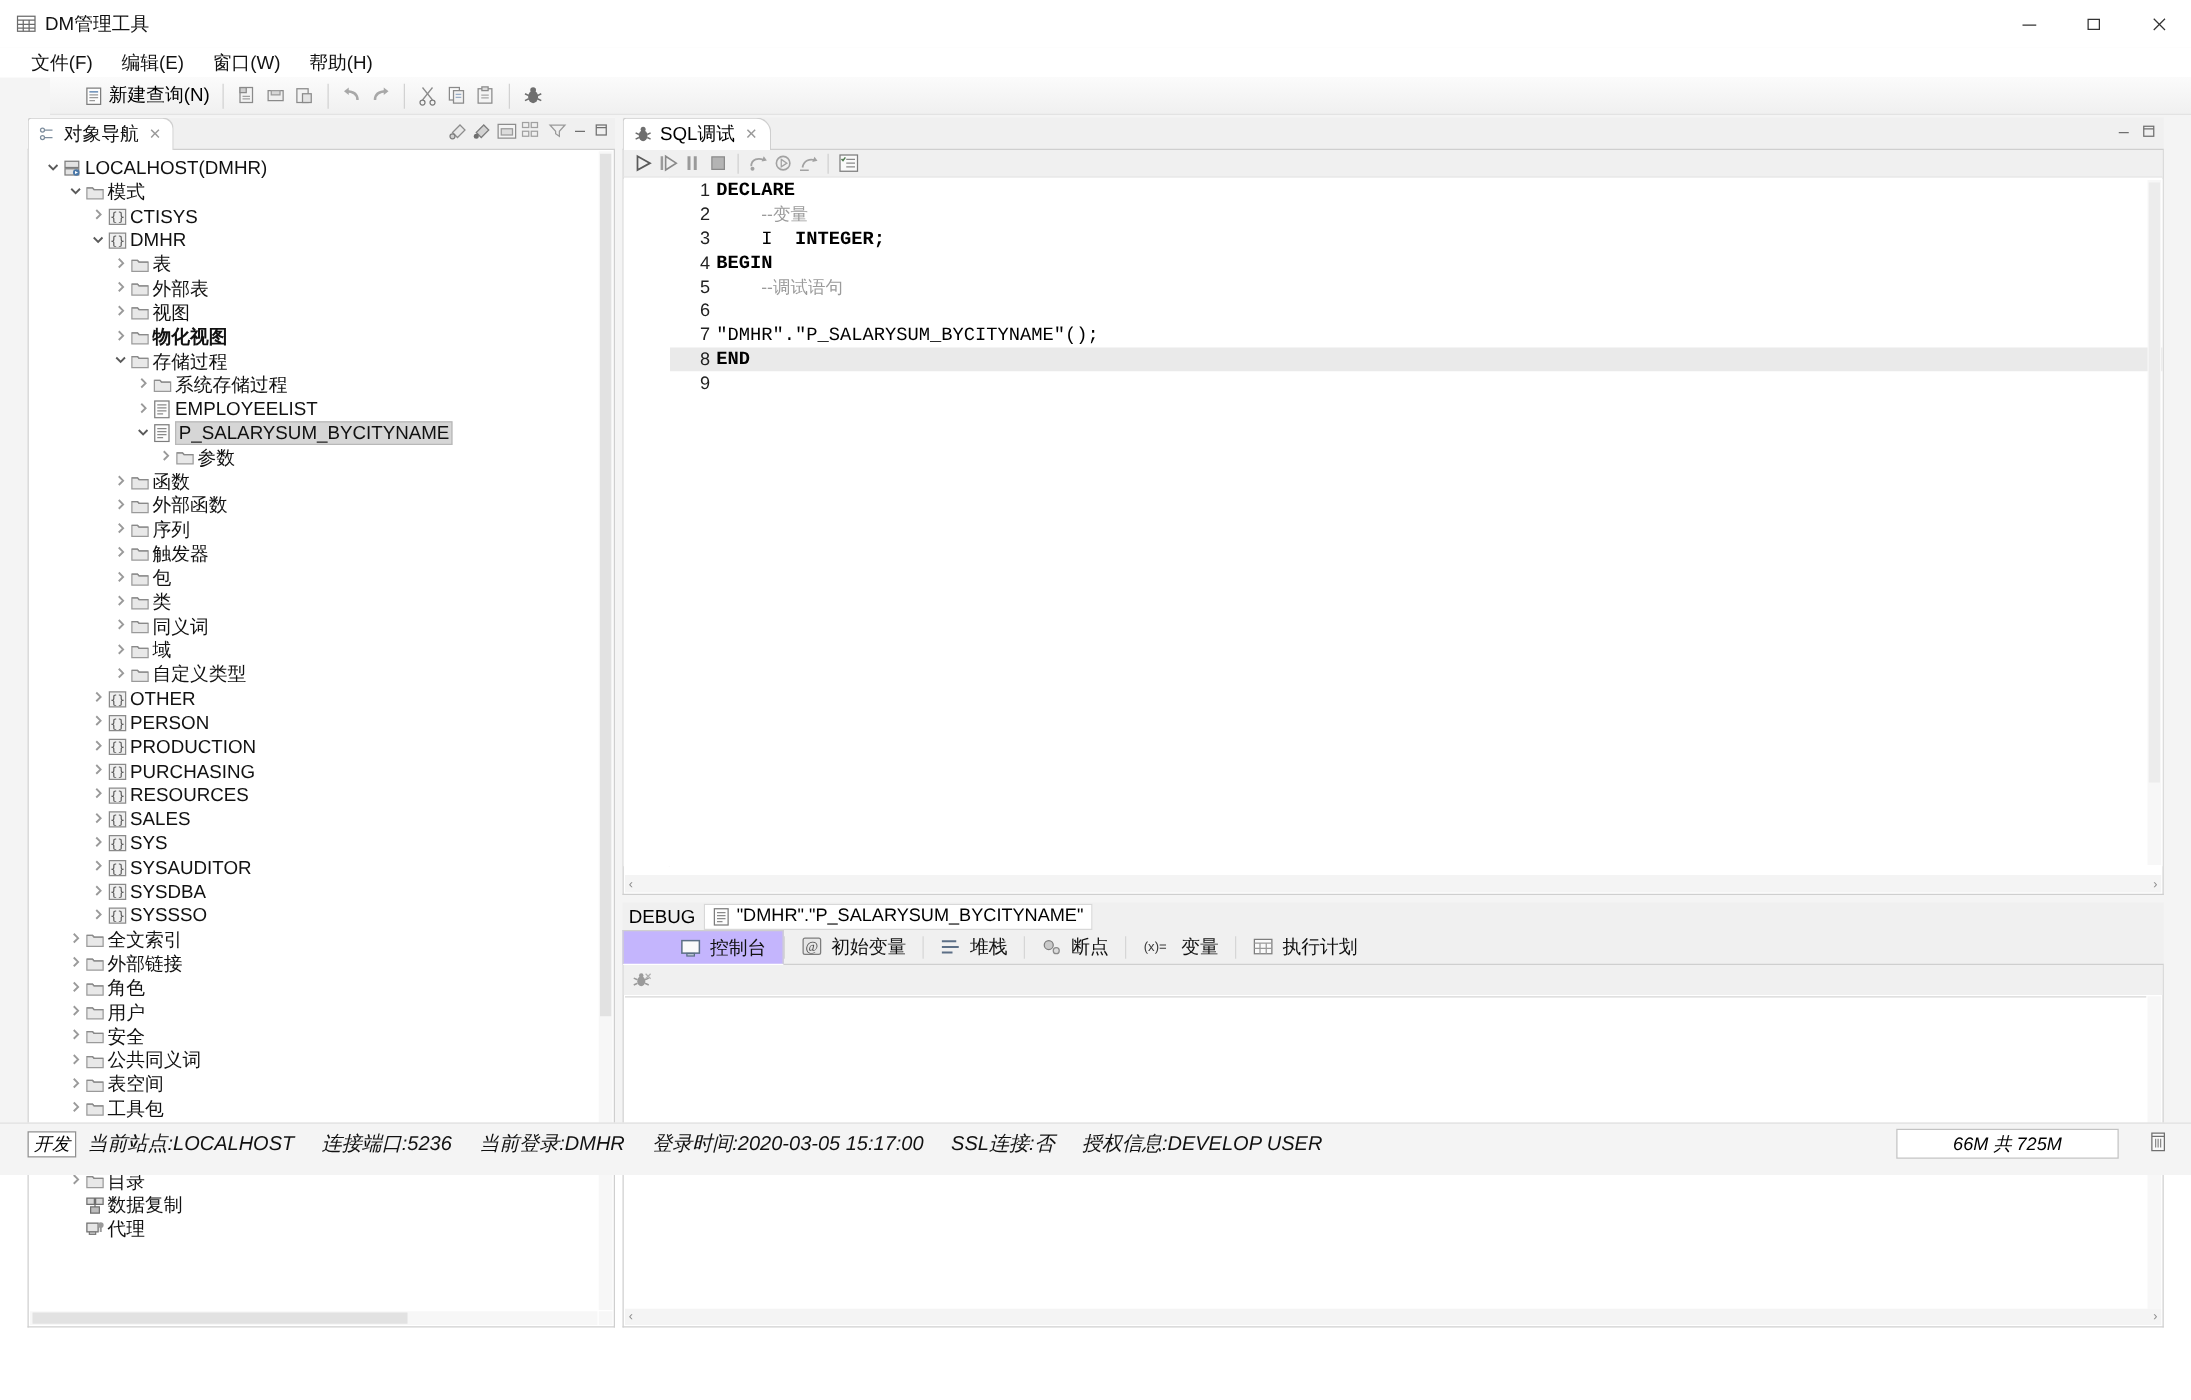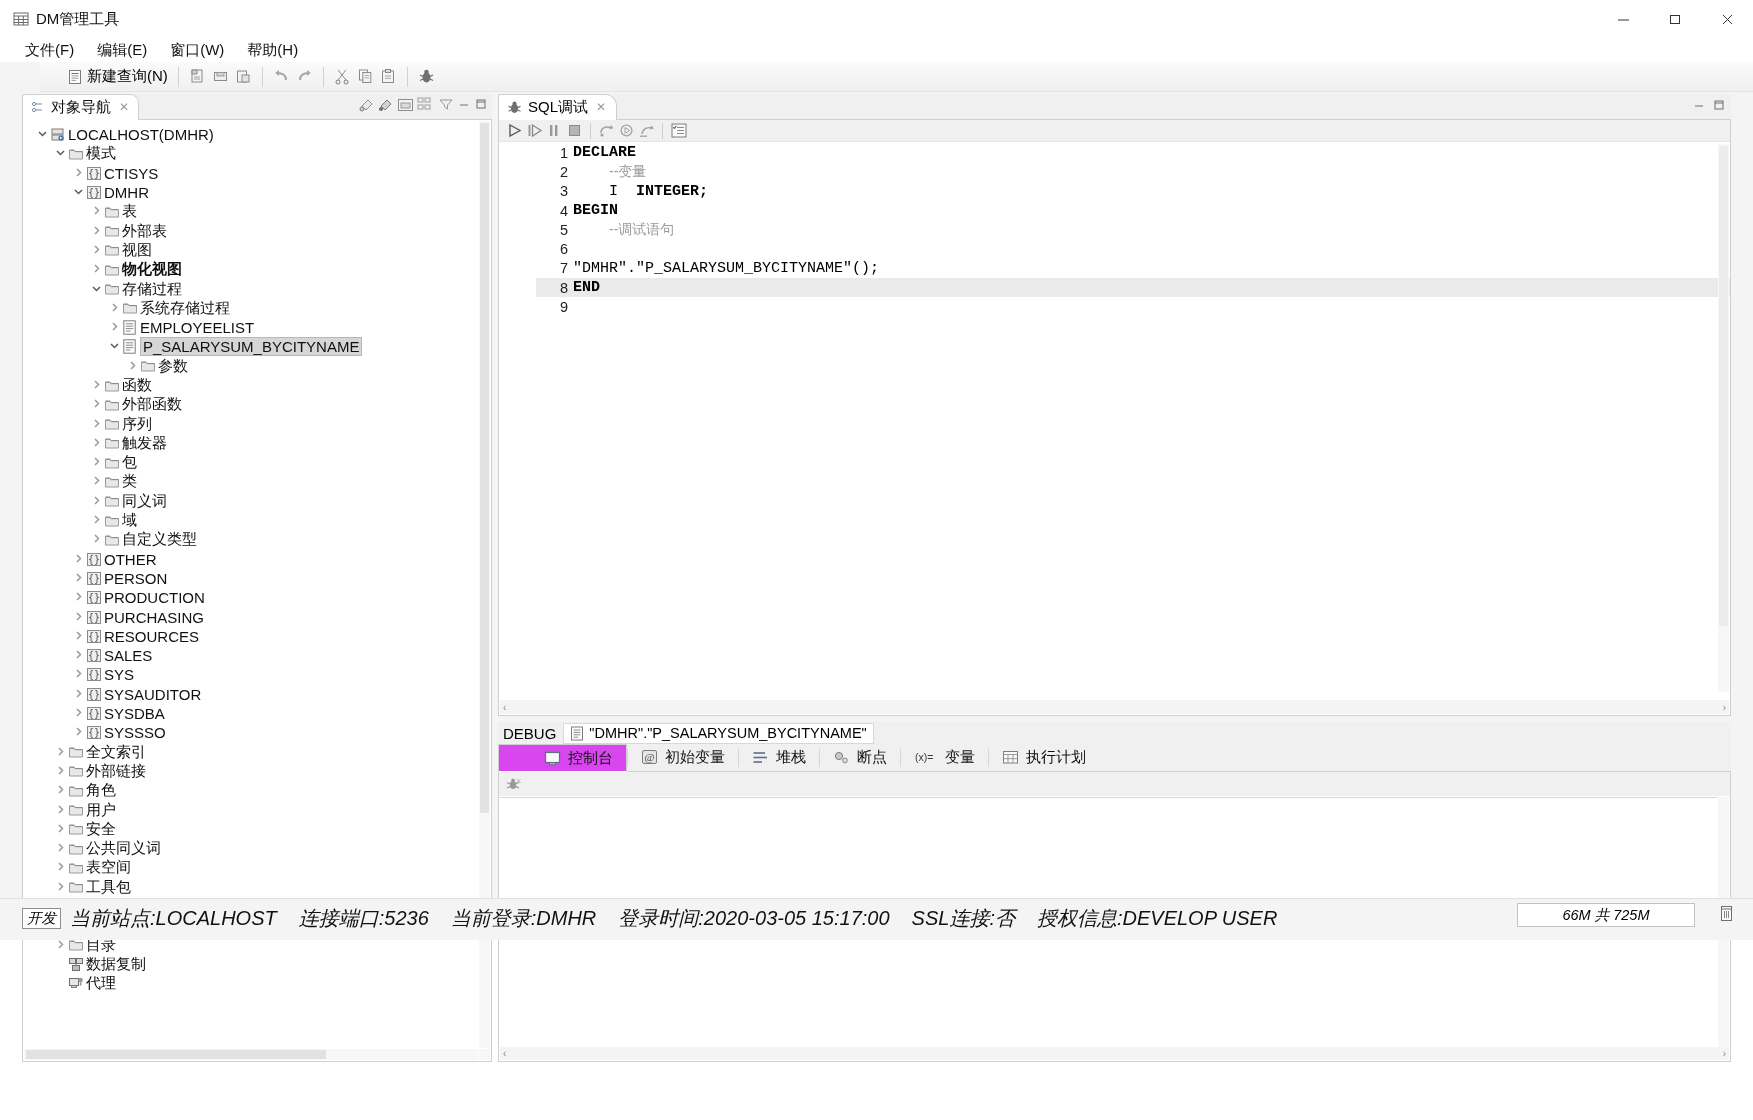--- a/index.html
+++ b/index.html
@@ -125,36 +125,36 @@
                background:#f0f0f0; display:flex; align-items:center; gap:7px; padding-left:5px; }
   .debug-bar .dlabel { font-size:15px; }
   .debug-chip { display:flex; align-items:center; gap:5px; padding:0 6px; height:21px;
                 background:#fff; border:1px solid #d8d8d8; }
   .debug-chip span { font-size:14.5px; }
 
   .bottom-box { position:absolute; left:0; top:650px; width:1233px; height:318px; }
   .bottom-tabrow { height:28px; background:#f0f0f0; border-bottom:1px solid #cfcfcf; display:flex; align-items:flex-end; }
   .btab { display:flex; align-items:center; gap:7px; height:28px; padding:0 13px;
           font-size:15px; color:#111; }
-  .btab.active { background:#d946ef; border:1px solid #cfcfcf; border-bottom:1px solid #fff; position:relative; top:1px;padding-left:45px; }
+  .btab.active { background:#c4b5fd; border:1px solid #cfcfcf; border-bottom:1px solid #fff; position:relative; top:1px;padding-left:45px; }
   .btab-sep { width:1px; height:18px; background:#d6d6d6; align-self:center; }
 
   .bottom-panel { position:absolute; left:0; top:28px; right:0; bottom:0; background:#fff; border:1px solid #cfcfcf; border-top:none; }
   .bp-toolbar { height:24px; background:#f0f0f0; display:flex; align-items:center; padding-left:6px; }
   .bp-content { position:absolute; left:1px; top:25px; right:13px; bottom:14px; background:#fff; border-top:1px solid #d6d6d6; }
   .bp-vscroll { position:absolute; right:1px; top:25px; bottom:14px; width:11px; background:#f7f7f7; }
   .bp-hscroll { position:absolute; left:1px; right:1px; bottom:1px; height:13px; background:#f4f4f4;
                 display:flex; align-items:center; justify-content:space-between; padding:0 3px; }
   .bp-hscroll .arr { font-size:10px; color:#8a8a8a; }
 
   
   .statusbar { position:absolute; left:0; bottom:0; width:1753px; height:42px; background:#f4f4f4;font-style:italic; }
   .status-inner { position:absolute; left:22px; top:7px; display:flex; align-items:center; gap:0; }
   .dev-badge { border:1px solid #8f8f8f; background:#fff; padding:0 4px; font-size:14.5px; margin-right:9px; }
-  .status-item { font-size:20px; color:#111; margin-right:22px; white-space:nowrap; }
+  .status-item { font-size:16px; color:#111; margin-right:22px; white-space:nowrap; }
   .mem-box { position:absolute; right:58px; top:5px; width:178px; height:24px;
              border:1px solid #c2c2c2; background:#fff; display:flex; align-items:center; justify-content:center; }
   .mem-box span { font-size:14.5px; }
   .trash { position:absolute; right:18px; top:5px; }
   .status-topline { position:absolute; left:0; top:0; width:1753px; height:1px; background:#e0e0e0; }
 </style>
 </head>
 <body>
 
 <div id="app">

